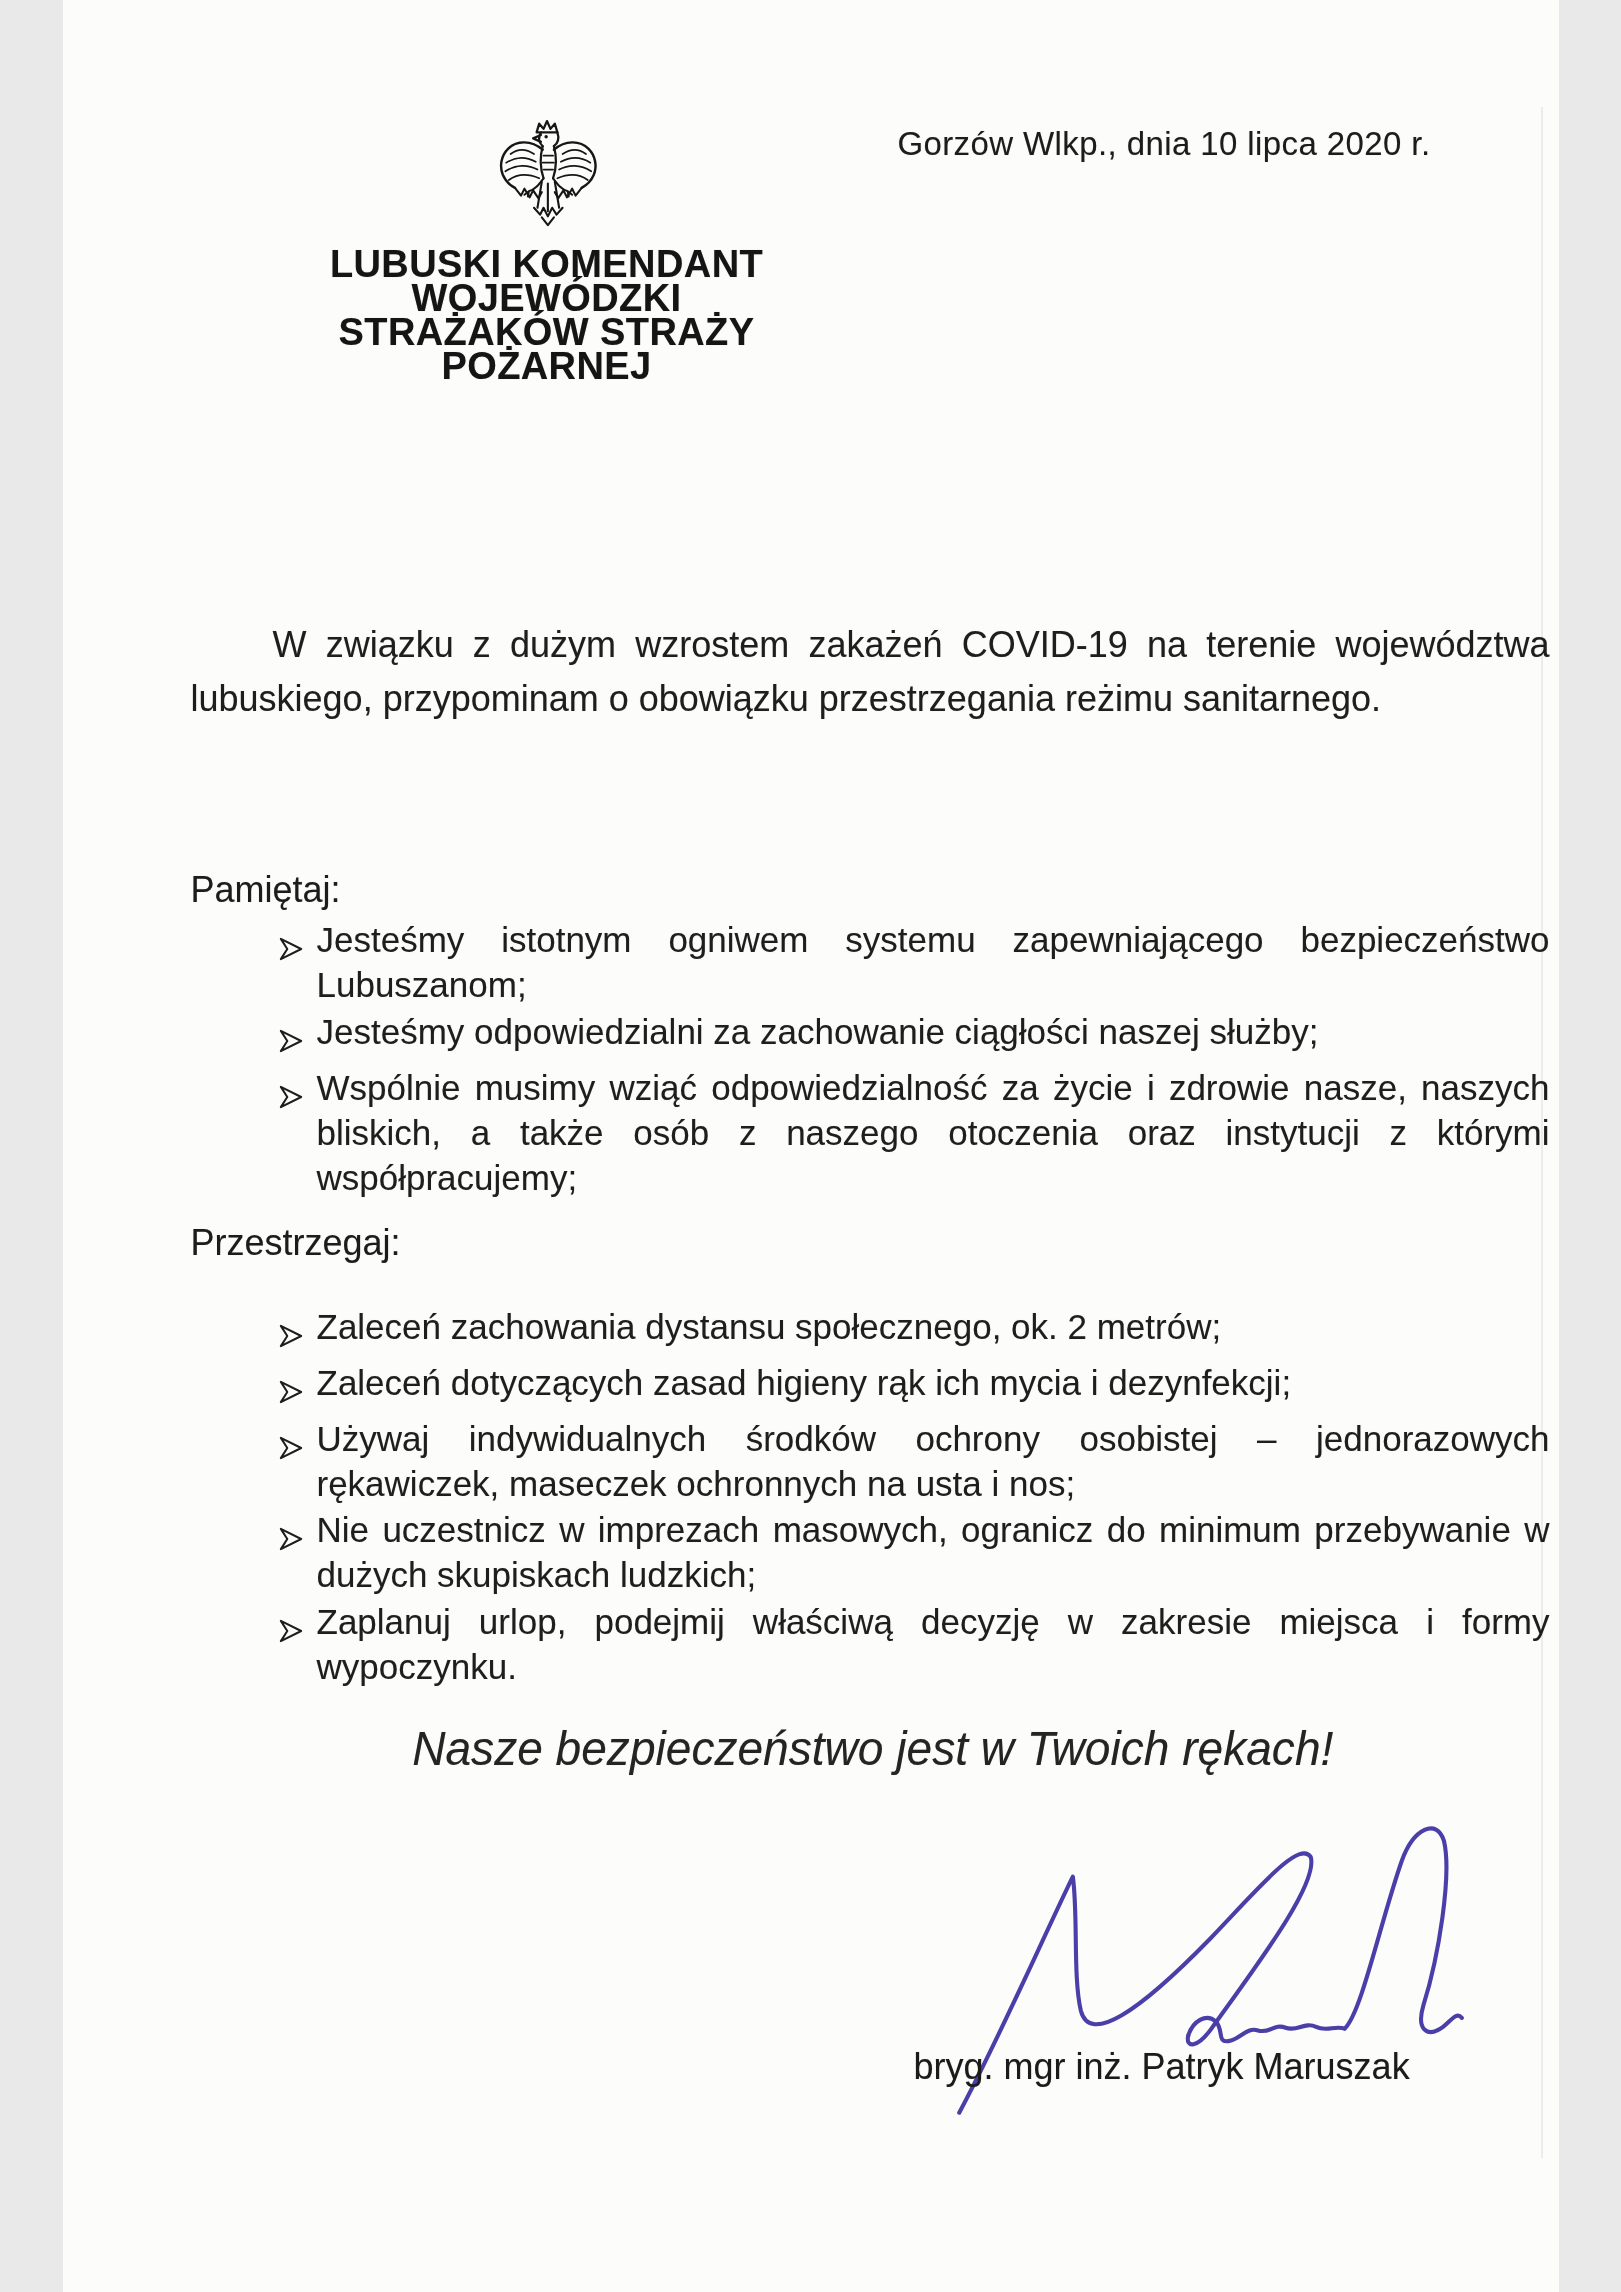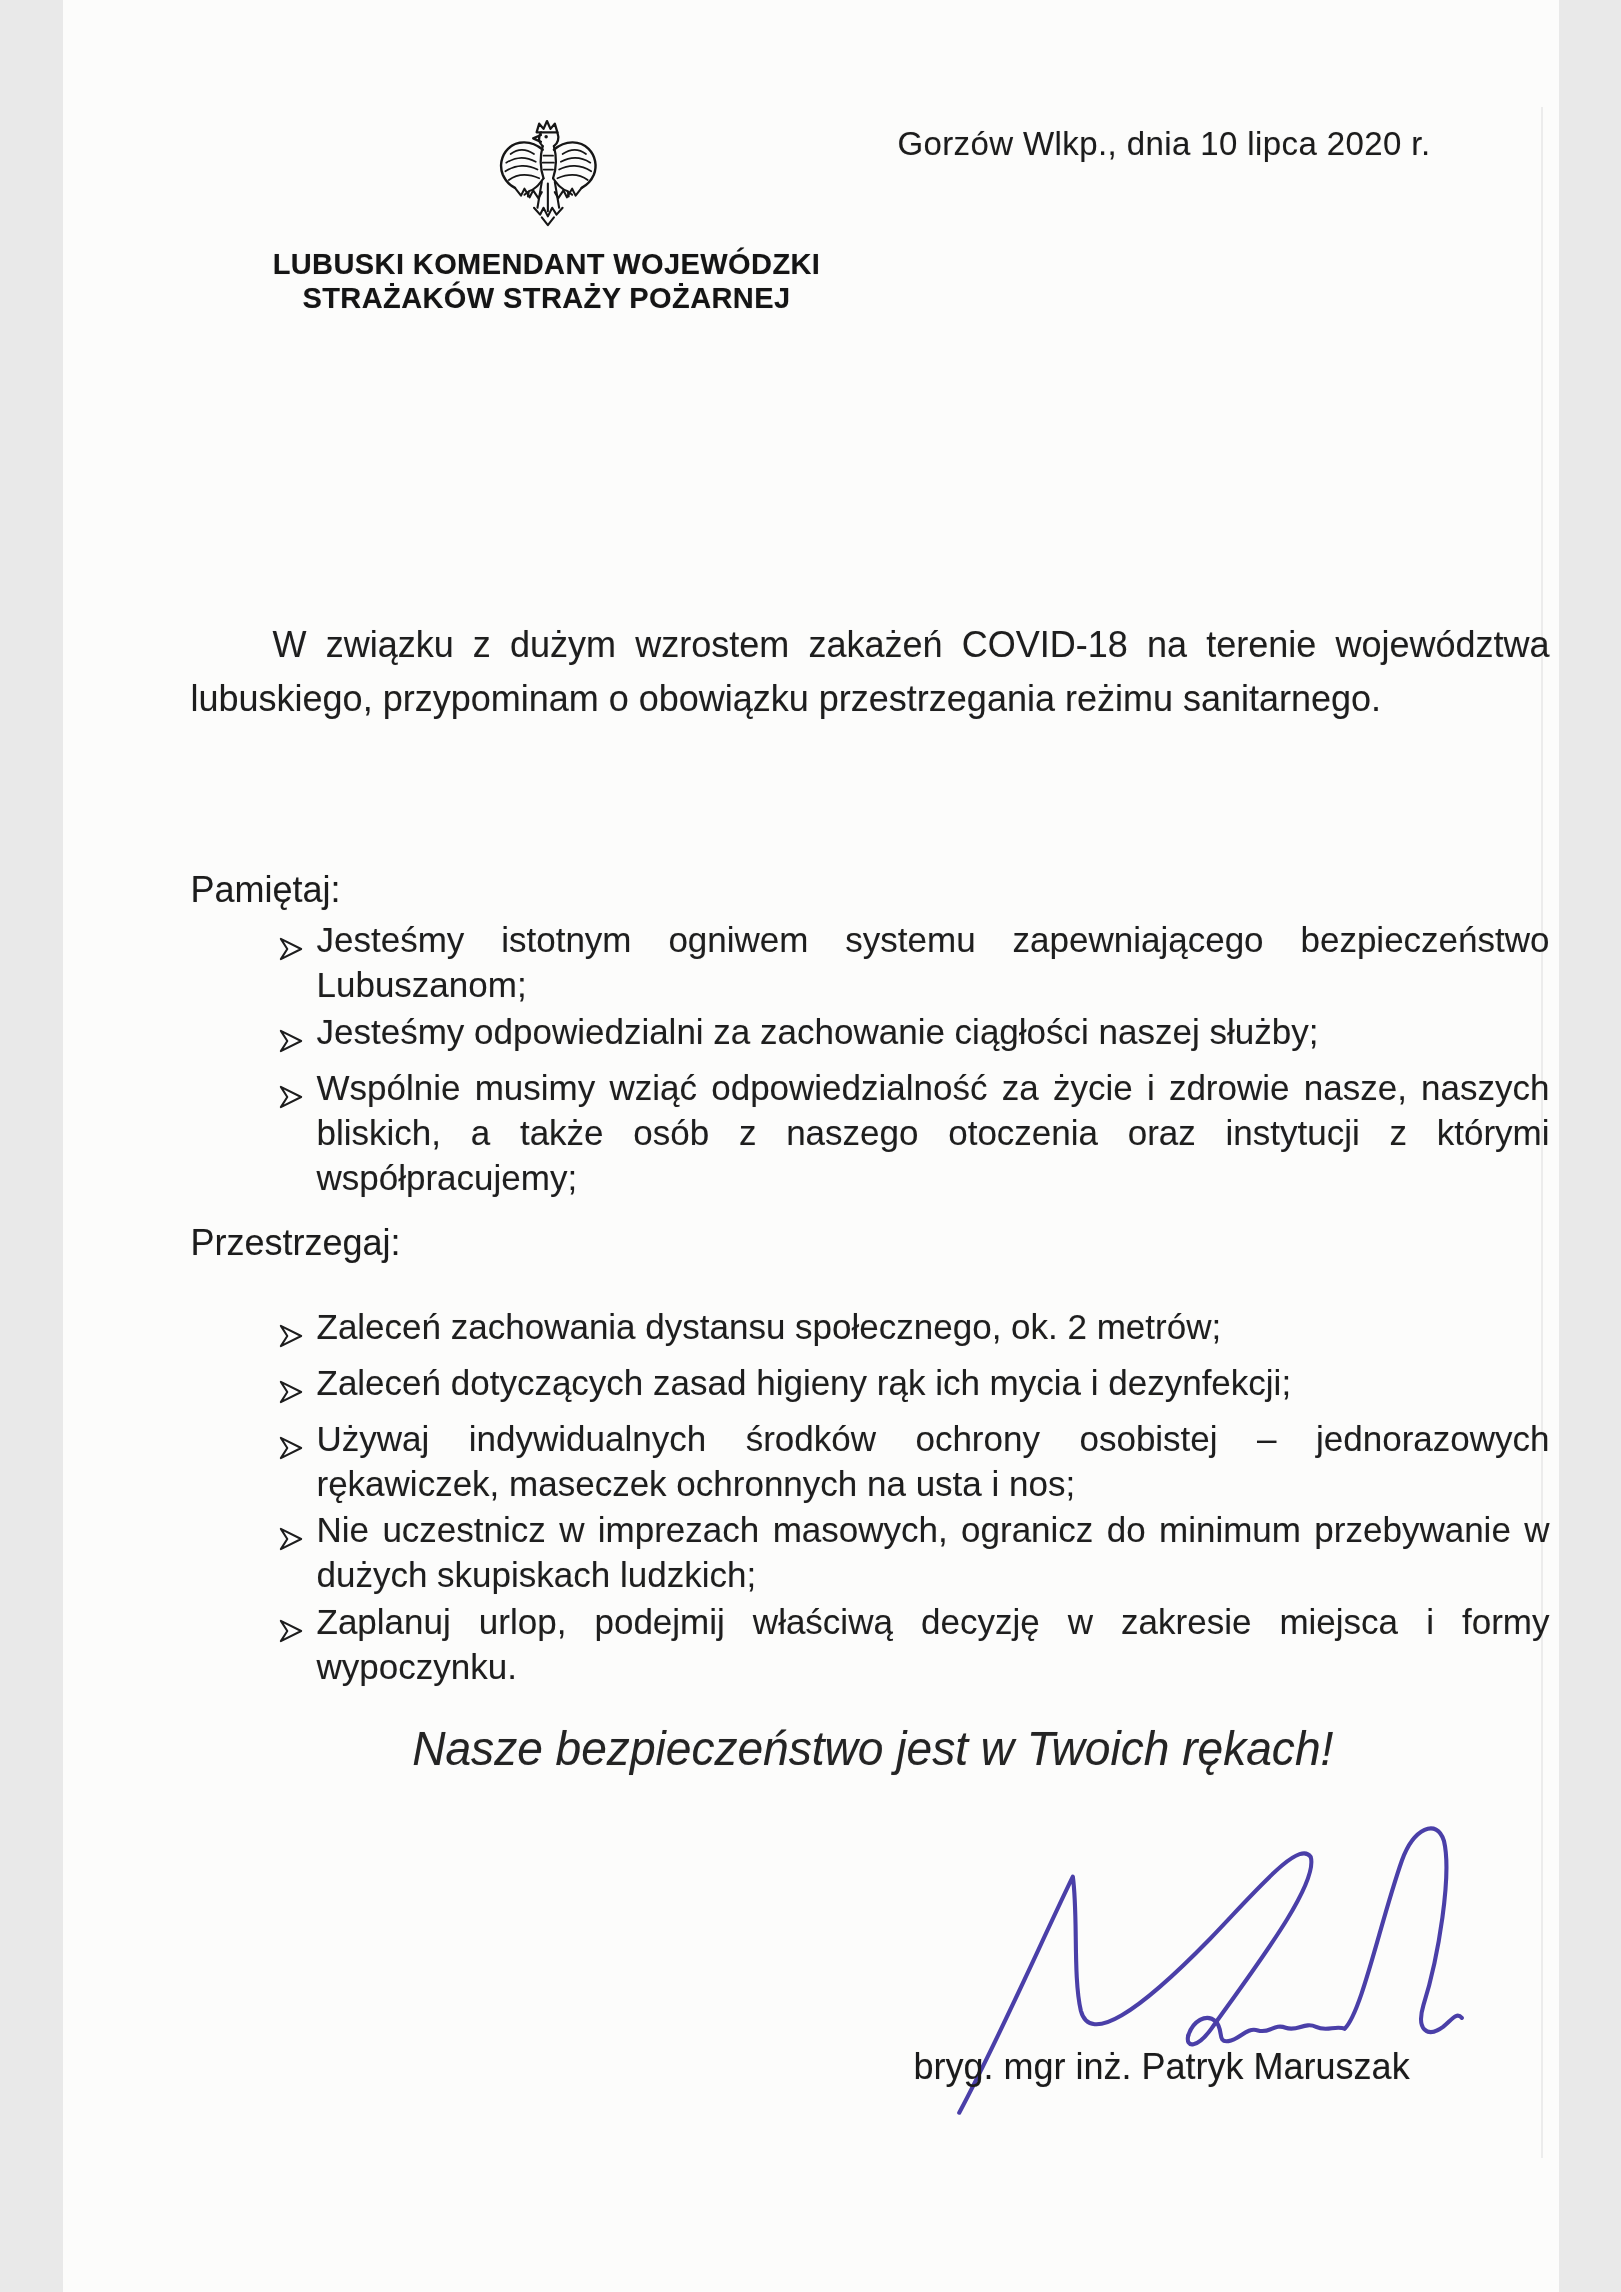--- a/index.html
+++ b/index.html
@@ -21,21 +21,21 @@
     position:absolute; top:125px; right:128px;
     font-size:33px; color:#1c1c1c; letter-spacing:0.4px;
     text-shadow:0 0 0.9px rgba(0,0,0,.25);
   }
   .letterhead {
     position:absolute; left:190px; top:118px; width:588px;
     text-align:center;
   }
   .emblem { display:block; margin:0 auto 5.4px auto; }
   .lh-line {
-    font-weight:bold; font-size:29px; line-height:34px; color:#151515;
+    font-weight:bold; font-size:38px; line-height:34px; color:#151515;
     letter-spacing:0.4px;
     text-shadow:0 0 0.9px rgba(0,0,0,.3);
   }
   .doc-title {
     position:absolute; left:0; top:467px; width:1621px;
     text-align:center; font-size:52px; letter-spacing:1.8px; color:#262626;
     text-shadow:0 0 0.9px rgba(0,0,0,.25);
   }
   .body-text { text-shadow:0 0 0.9px rgba(0,0,0,.22); }
   .intro {
@@ -120,21 +120,21 @@
 
       <path class="eagle-stroke" stroke-width="2.4" d="M54 72 L49 102 M61 74 L61 106 M69 72 L74 102"></path>
       <path class="eagle-stroke" stroke-width="2.4" d="M45 102 L52 110 L56 102 L61 112 L66 102 L71 110 L78 102"></path>
       <path class="eagle-stroke" stroke-width="2.4" d="M54 113 L61 122 L68 113"></path>
     </svg>
     <div class="lh-line">LUBUSKI KOMENDANT WOJEWÓDZKI</div>
     <div class="lh-line">STRAŻAKÓW STRAŻY POŻARNEJ</div>
   </div>
 
 
-  <div class="intro body-text">W związku z dużym wzrostem zakażeń COVID-18 na terenie województwa lubuskiego, przypominam o obowiązku przestrzegania reżimu sanitarnego.</div>
+  <div class="intro body-text">W związku z dużym wzrostem zakażeń COVID-19 na terenie województwa lubuskiego, przypominam o obowiązku przestrzegania reżimu sanitarnego.</div>
 
   <div class="sec-heading pamietaj body-text">Pamiętaj:</div>
   <div class="blist list1">
       <div class="li">
         <span class="marker"><svg viewBox="0 0 26 26" width="24" height="24">
             <polygon points="2,2 24,13 2,24 9,13" fill="#ffffff" stroke="#1d1d1d" stroke-width="2.2" stroke-linejoin="round"></polygon>
           </svg></span>
         <span class="li-text">Jesteśmy istotnym ogniwem systemu zapewniającego bezpieczeństwo Lubuszanom;</span>
       </div>
       <div class="li">

